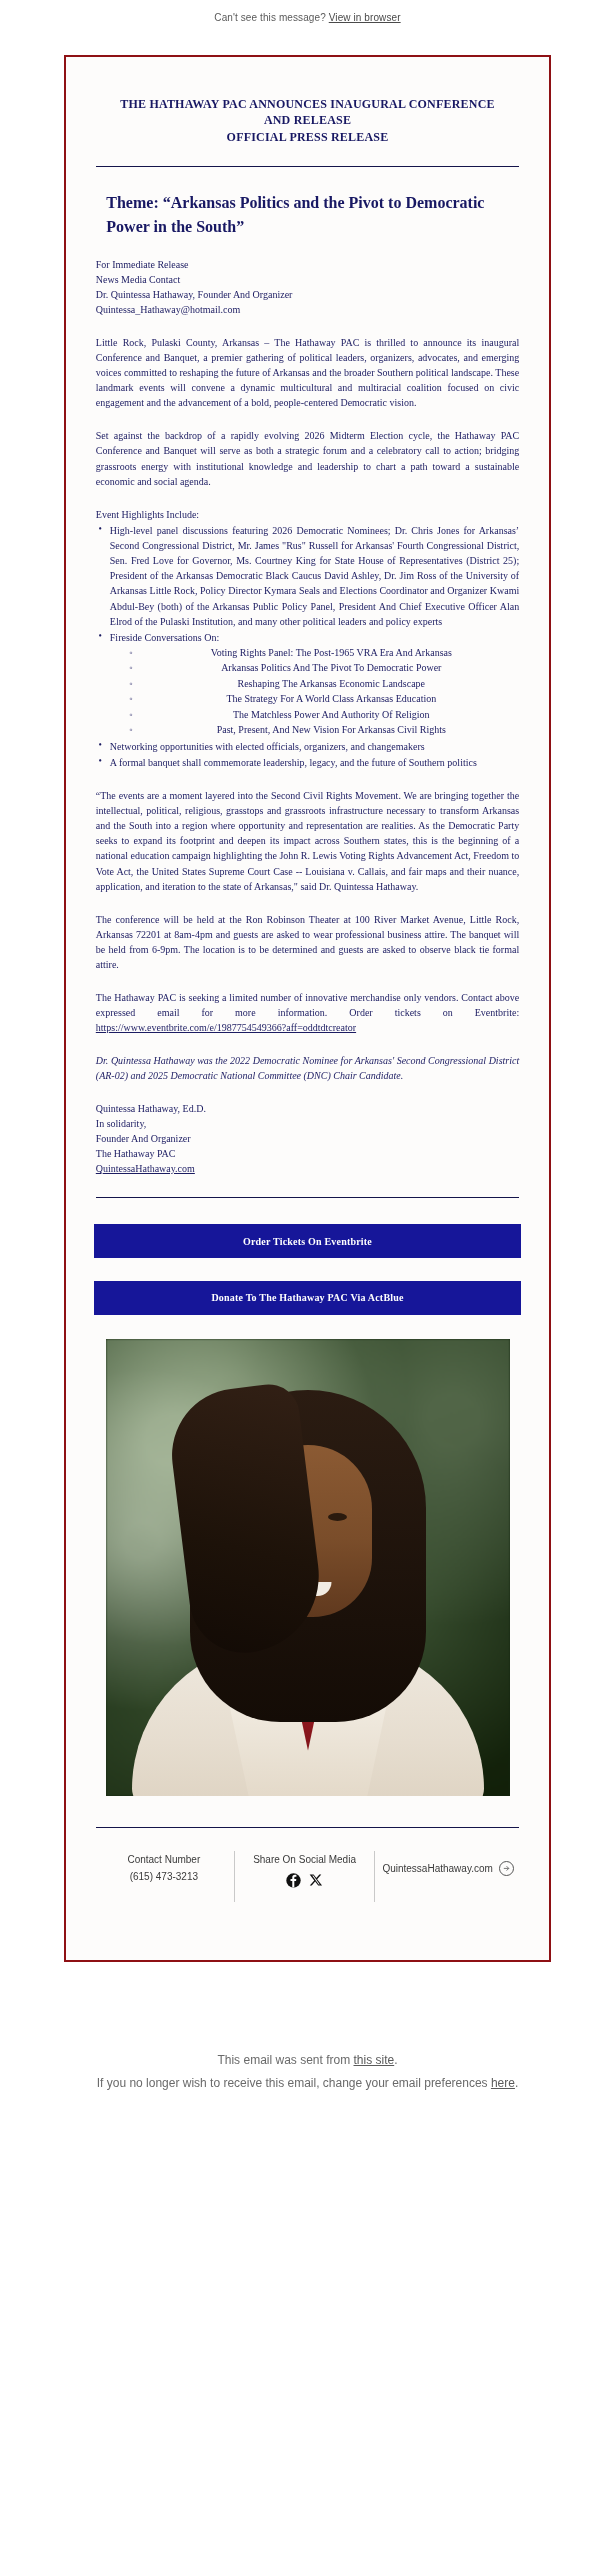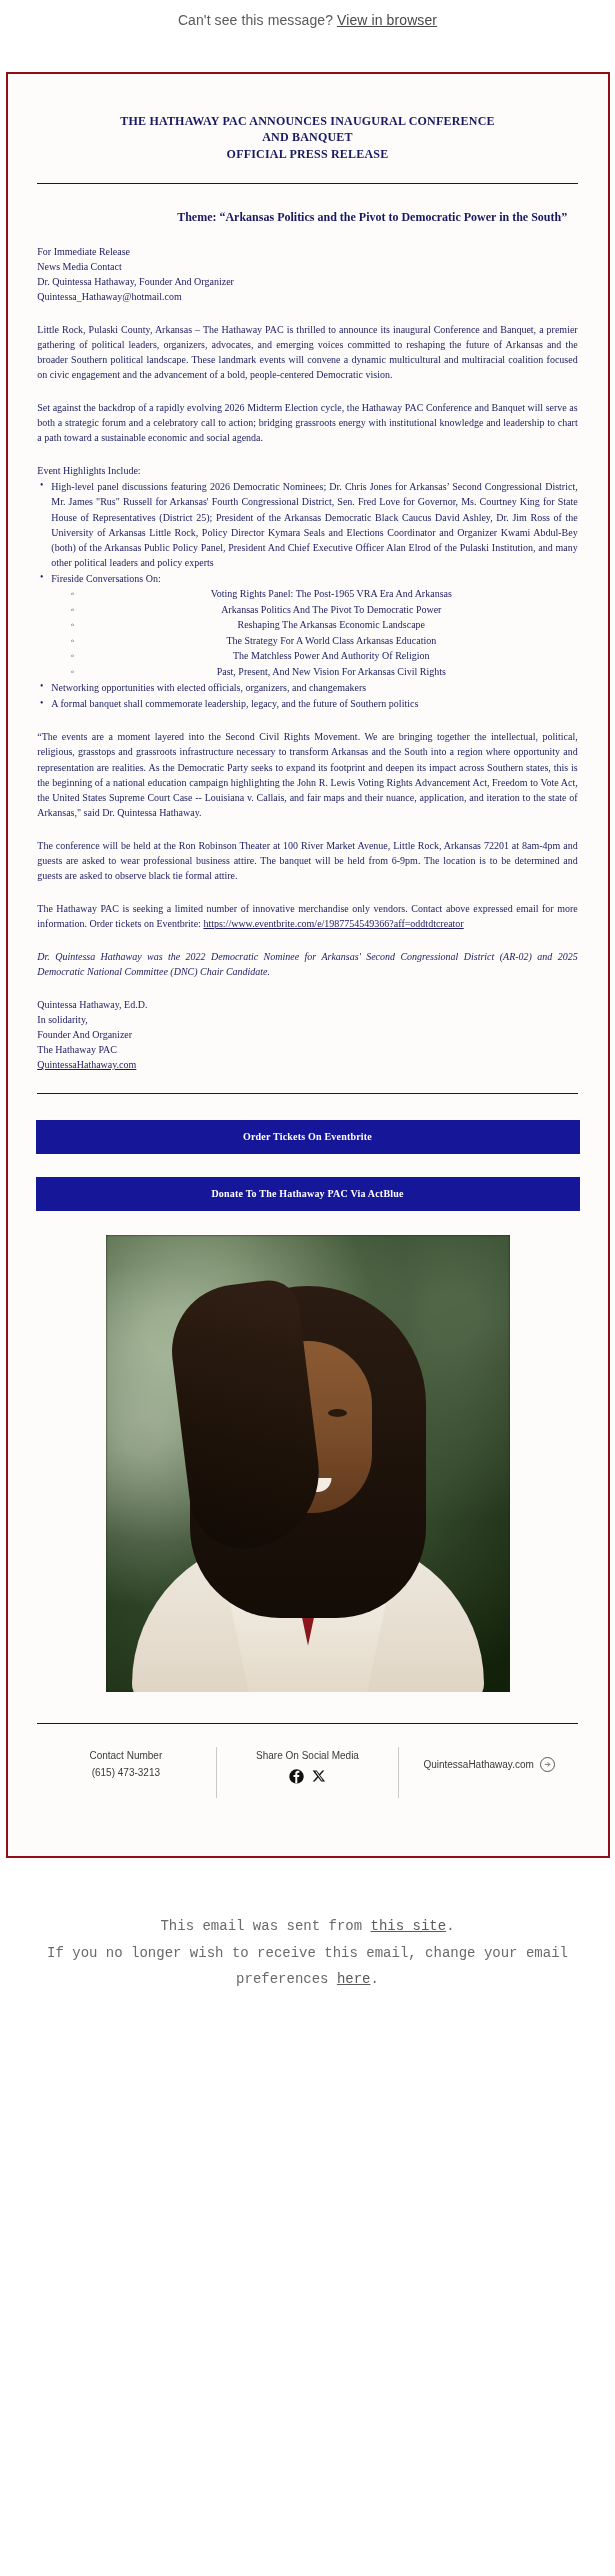--- a/index.html
+++ b/index.html
@@ -13,33 +13,33 @@
     font-family: "Liberation Sans", sans-serif;
     color: #1a1a4e;
   }
 
   
   .preheader {
     width: 615px;
     text-align: center;
     padding: 12.3px 0 0 0;
     font-family: "Liberation Sans", sans-serif;
-    font-size: 14px;
+    font-size: 10px;
     color: #5a5a5a;
     letter-spacing: 0.1px;
   }
   .preheader a {
     color: #4a4a4a;
     text-decoration: underline;
   }
 
   
   .email-card {
-    width: 604px;
-    margin: 44px auto 0 auto;
+    width: 487px;
+    margin: 32px auto 0 auto;
     border: 2.6px solid #8e1014;
     background: #fdfcfb;
     padding: 23px 28px 26px 28px;
   }
 
   .headline {
     font-family: "Liberation Serif", serif;
     font-weight: bold;
     font-size: 12px;
     line-height: 1.35;
@@ -52,24 +52,24 @@
 
   .rule {
     border: 0;
     border-top: 0.9px solid #14144a;
     margin: 21px 1.8px 0 1.8px;
   }
 
   .theme {
     font-family: "Liberation Serif", serif;
     font-weight: bold;
-    font-size: 12px;
+    font-size: 16px;
     line-height: 1.5;
     color: #181863;
-    text-align: right;
+    text-align: left;
     margin: 24.6px 12.3px 0 12.3px;
   }
 
   .body-block {
     font-family: "Liberation Serif", serif;
     font-size: 10px;
     line-height: 1.52;
     color: #1c1c62;
     margin: 17.6px 1.8px 0 1.8px;
   }
@@ -301,40 +301,41 @@
     justify-content: center;
     flex: none;
   }
   .foot-spacer { height: 32px; }
 
   
   .legal {
     width: 615px;
     text-align: center;
     padding: 55px 0 19.3px 0;
-    font-family: Liberation Mono, monospace;
-    font-size: 14px;
+    font-family: Liberation Sans, sans-serif;
+    font-size: 12px;
     color: #6a6a6a;
     line-height: 1.9;
+    margin-top: 32px;
   }
   .legal a { color: #5a5a5a; text-decoration: underline; }
 </style>
 </head>
 <body>
 
 <div class="preheader">
   <span>Can't see this message?</span>
   <a href="#">View in browser</a>
 </div>
 
 <div class="email-card">
 
   <div class="headline">
     <span>THE HATHAWAY PAC ANNOUNCES INAUGURAL CONFERENCE</span><br>
-    <span>AND BANQUET</span><br>
+    <span>AND RELEASE</span><br>
     <span>OFFICIAL PRESS RELEASE</span>
   </div>
 
   <hr class="rule">
 
   <div class="theme">Theme: “Arkansas Politics and the Pivot to Democratic Power in the South”</div>
 
   <div class="body-block contact-lines">
     <div>For Immediate Release</div>
     <div>News Media Contact</div>

